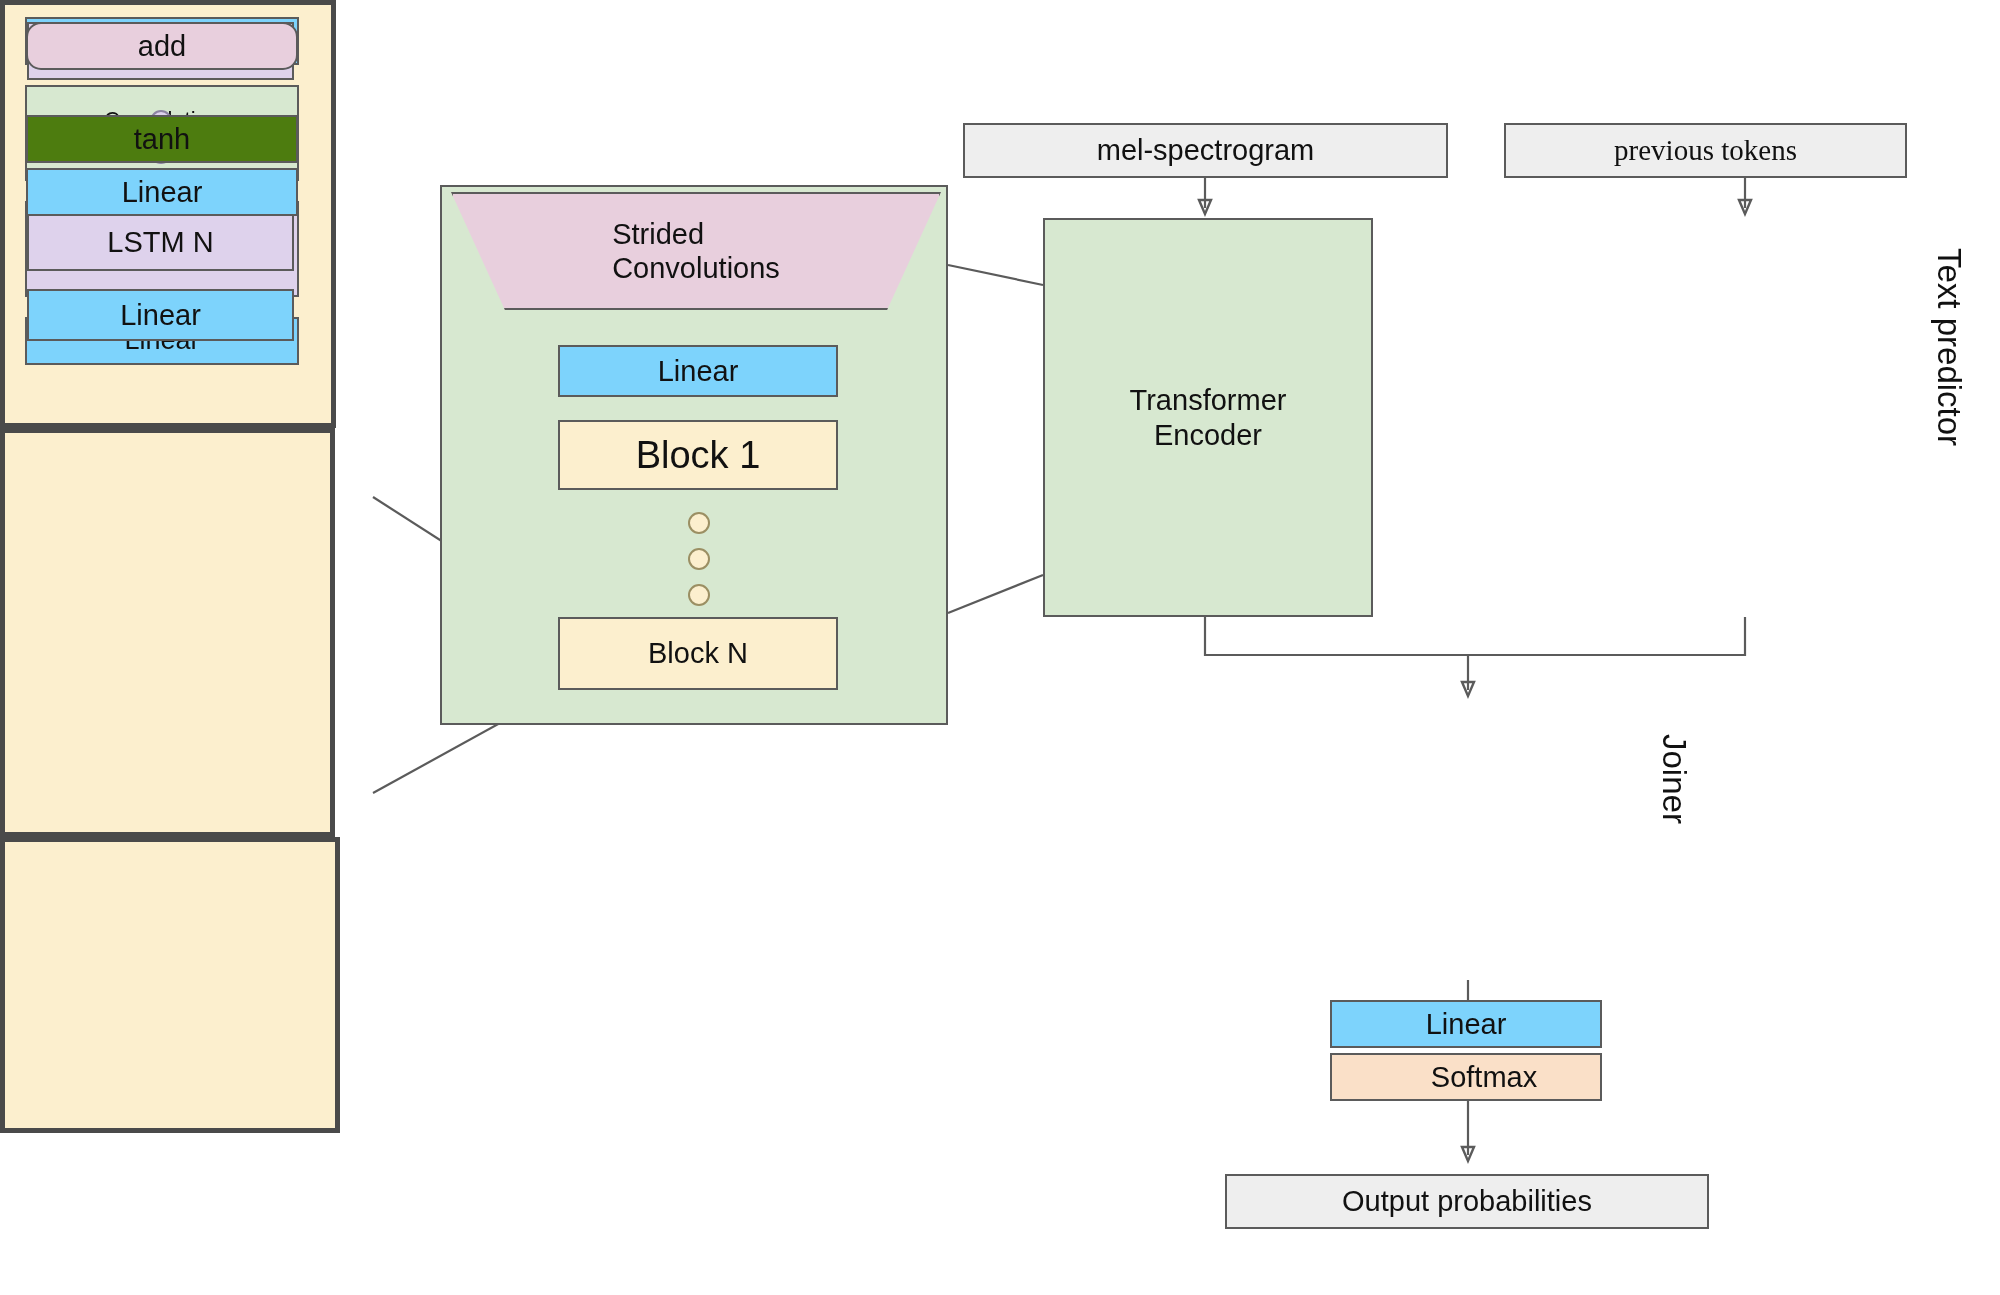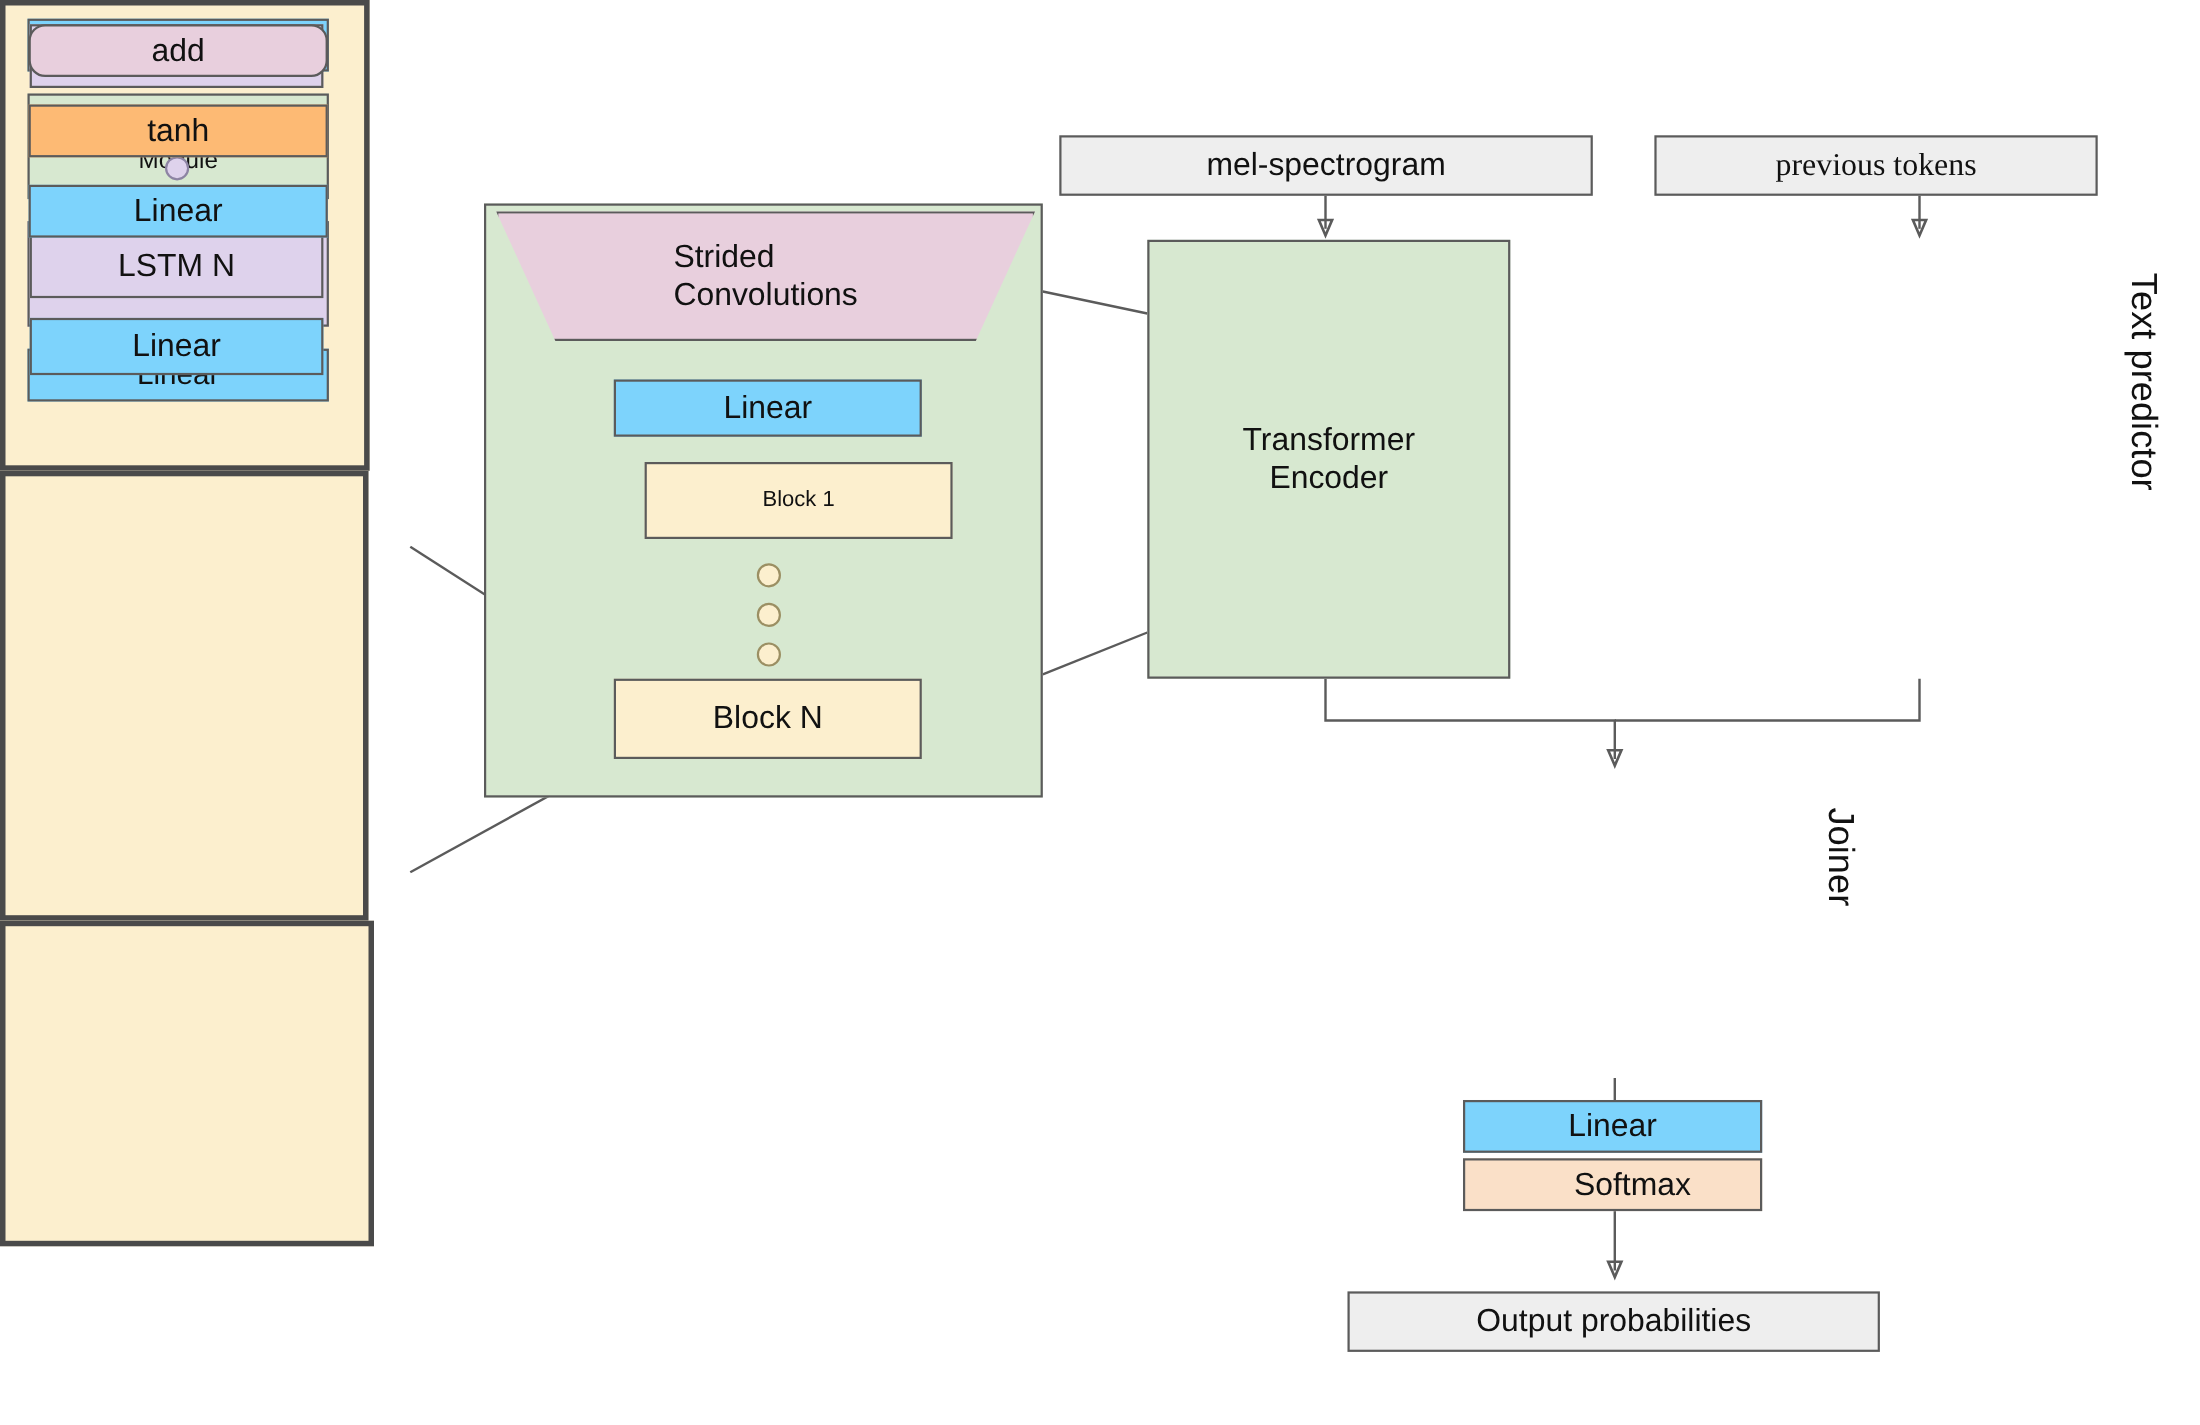--- a/index.html
+++ b/index.html
@@ -31,21 +31,21 @@
     white-space: pre-line;
   }
   
   .group {
     border: 5px solid #4a4a4a;
     background: #fcefce;
     display: block;
   }
   .fill-yellow   { background: #fcefce; }
   .fill-blue     { background: #7dd3fc; }
-  .fill-blue-dk  { background: #fdba74; }
+  .fill-blue-dk  { background: #4d7c0f; margin-top: 20px; }
   .fill-green    { background: #d7e8d0; }
   .fill-purple   { background: #ded2ec; }
   .fill-pink     { background: #e8cfdd; }
   .fill-orange   { background: #fae0c8; }
   .fill-grey     { background: #eeeeee; margin-top: 13px; }
 
   .trapezoid {
     position: absolute;
     box-sizing: border-box;
     background: #e8cfdd;
@@ -130,21 +130,21 @@
     <div class="node fill-blue" style="left:25px; top:317px; width:274px; height:48px; font-size:27px;">Linear</div>
   </div>
 
   <div class="node fill-green" style="left:440px; top:185px; width:508px; height:540px; display:block;"></div>
 
   <div class="trapezoid" style="left:451px; top:192px; width:490px; height:118px; font-size:29px;">Strided
 Convolutions</div>
 
   <div class="node fill-blue" style="left:558px; top:345px; width:280px; height:52px; font-size:29px;">Linear</div>
 
-  <div class="node fill-yellow" style="left:586px; top:420px; width:280px; height:70px; font-size:20px;">Block 1</div>
+  <div class="node fill-yellow" style="left:558px; top:420px; width:280px; height:70px; font-size:38px;">Block 1</div>
 
   <div class="dot dot-yellow" style="left:688px; top:512px; width:22px; height:22px;"></div>
   <div class="dot dot-yellow" style="left:688px; top:548px; width:22px; height:22px;"></div>
   <div class="dot dot-yellow" style="left:688px; top:584px; width:22px; height:22px;"></div>
 
   <div class="node fill-yellow" style="left:558px; top:617px; width:280px; height:73px; font-size:29px;">Block N</div>
 
   <div class="node fill-green" style="left:1043px; top:218px; width:330px; height:399px; font-size:29px;">Transformer
 Encoder</div>
 

